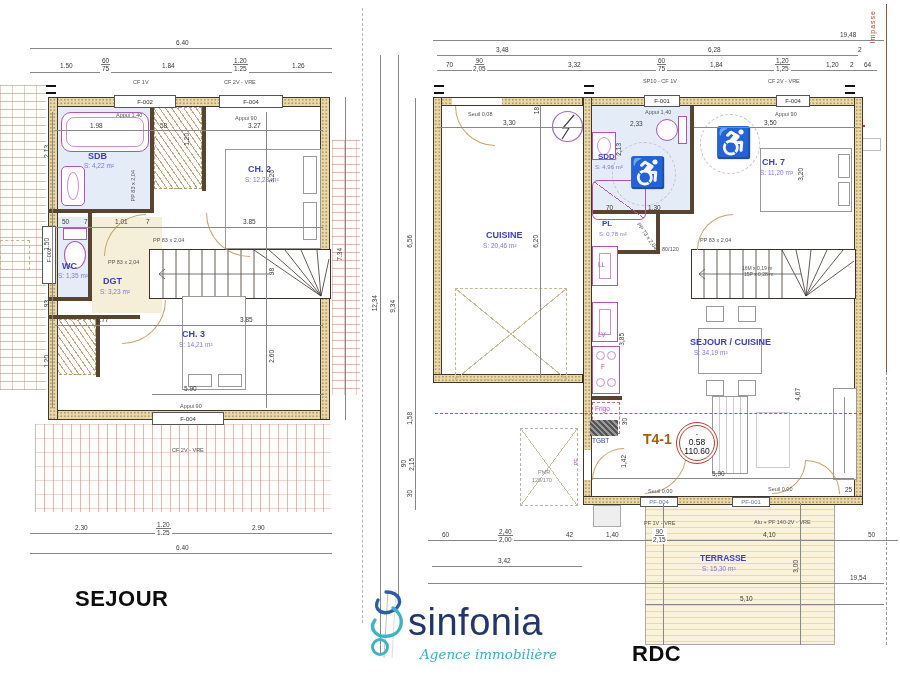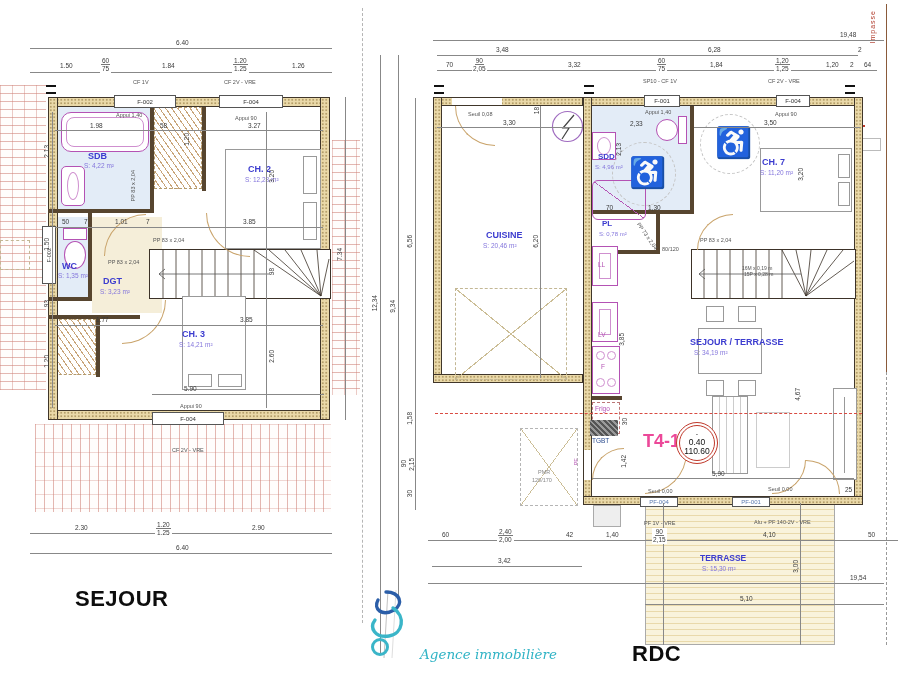--- a/index.html
+++ b/index.html
@@ -337,37 +337,37 @@
   <div class="arc" style="left:645px;top:452px;width:42px;height:42px;transform:rotate(-90deg);"></div>
   <div class="arc" style="left:772px;top:460px;width:34px;height:34px;transform:rotate(-90deg);"></div>
   <div class="arc" style="left:806px;top:460px;width:34px;height:34px;transform:rotate(180deg);"></div>
   <div class="furn" style="left:593px;top:505px;width:28px;height:22px;border-color:#aaa;background:#eee;"></div>
 
   <div class="dash xcross" style="left:520px;top:428px;width:58px;height:78px;border-color:#b5b5b5;"></div>
   <div class="note" style="left:538px;top:470px;color:#888;">PMR</div>
   <div class="note" style="left:532px;top:478px;color:#888;">120/170</div>
 
   <div class="reddash" style="left:435px;top:413px;width:427px;"></div>
-  <div class="rn" style="left:643px;top:432px;color:#ec4899;font-size:18px;">T4-1</div>
+  <div class="rn" style="left:643px;top:432px;color:#a16207;font-size:14px;">T4-1</div>
   <div class="lvl" style="left:676px;top:422px;width:42px;height:42px;">
     <div class="inner"></div>
     <span style="font-size:7px;">-</span>
-    <span style="font-size:8.5px;">0.40</span>
+    <span style="font-size:8.5px;">0.58</span>
     <span style="font-size:8.5px;">110.60</span>
   </div>
 
   <div class="rn" style="left:486px;top:231px;">CUISINE</div>
   <div class="ra" style="left:483px;top:243px;">S: 20,46 m²</div>
   <div class="rn" style="left:598px;top:153px;font-size:8px;">SDD</div>
   <div class="ra" style="left:595px;top:164px;font-size:6px;">S: 4,96 m²</div>
   <div class="rn" style="left:602px;top:220px;font-size:8px;">PL</div>
   <div class="ra" style="left:599px;top:231px;font-size:6px;">S: 0,78 m²</div>
   <div class="rn" style="left:762px;top:158px;">CH. 7</div>
   <div class="ra" style="left:760px;top:170px;">S: 11,20 m²</div>
-  <div class="rn" style="left:690px;top:338px;">SEJOUR / TERRASSE</div>
+  <div class="rn" style="left:690px;top:338px;">SEJOUR / CUISINE</div>
   <div class="ra" style="left:694px;top:350px;">S: 34,19 m²</div>
   <div class="rn" style="left:700px;top:554px;font-size:8.5px;">TERRASSE</div>
   <div class="ra" style="left:702px;top:566px;">S: 15,30 m²</div>
 
   <div class="hl" style="left:433px;top:40px;width:451px;"></div>
   <div class="hl" style="left:437px;top:55px;width:421px;"></div>
   <div class="hl" style="left:437px;top:70px;width:440px;"></div>
   <div class="vl" style="left:380px;top:55px;height:600px;"></div>
   <div class="vl" style="left:398px;top:55px;height:550px;"></div>
   <div class="vl" style="left:415px;top:98px;height:412px;"></div>
@@ -463,15 +463,16 @@
 
   <div class="title" style="left:632px;top:641px;">RDC</div>
 
   <svg class="abs" style="left:360px;top:588px;" width="52" height="76">
     <line x1="28" y1="2" x2="24" y2="70" stroke="#999" stroke-width="0.6"></line>
     <line x1="36" y1="2" x2="32" y2="70" stroke="#bbb" stroke-width="0.5"></line>
     <path d="M26 4 C40 4 44 16 34 22 C22 29 13 21 18 12" fill="none" stroke="#2b5ea8" stroke-width="3.4" stroke-linecap="round"></path>
     <path d="M33 20 C46 28 43 46 29 48 C15 50 9 40 15 32" fill="none" stroke="#3ab5c8" stroke-width="3.4" stroke-linecap="round"></path>
     <circle cx="20" cy="59" r="7.5" fill="none" stroke="#3ab5c8" stroke-width="3"></circle>
   </svg>
+  <div class="abs" style="left:408px;top:603px;font-size:38px;color:#22356d;letter-spacing:.5px;line-height:1;">sinfonia</div>
   <div class="abs" style="left:420px;top:646px;font-size:13.5px;font-style:italic;color:#2fb3c5;font-family:'DejaVu Serif',serif;">Agence immobilière</div>
 
 </div>
 
 </body></html>

